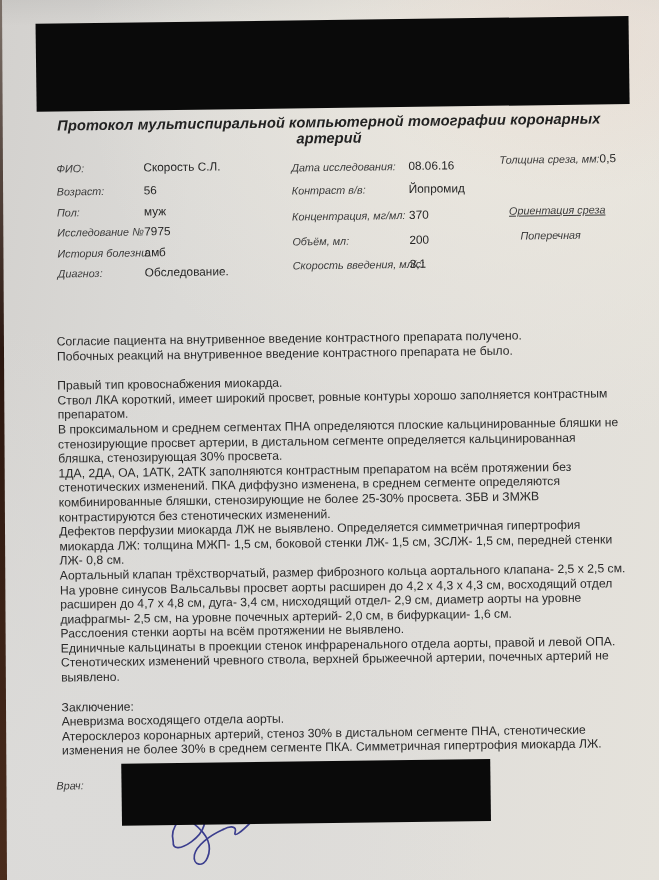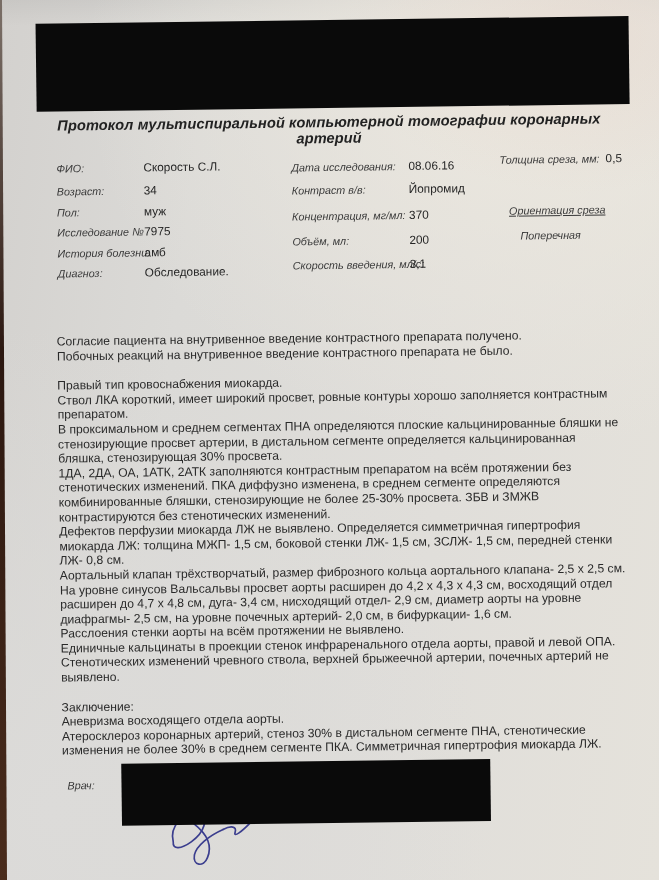--- a/index.html
+++ b/index.html
@@ -37,42 +37,42 @@
   .fvalue{font-size:11.8px;color:#262626;}
   .pcol .flabel{display:inline-block;width:87px;}
   .scol .flabel{display:inline-block;width:117px;}
   .underl{text-decoration:underline;}
   .body-text{
     position:absolute;left:58px;top:331px;width:566px;z-index:3;
     font-size:12.2px;line-height:14.6px;color:#2a2a2a;
   }
   .body-text p{margin:0;}
   .body-text p.gap{margin-top:15px;}
-  .doctor-label{position:absolute;left:63px;top:776px;font-style:italic;font-size:10.8px;color:#3a3a3a;z-index:3;}
+  .doctor-label{position:absolute;left:52px;top:776px;font-style:italic;font-size:10.8px;color:#3a3a3a;z-index:3;}
   .signature{position:absolute;left:158px;top:804px;z-index:2;}
 </style>
 </head>
 <body>
 
 <div class="paper"></div>
 <div class="photo-edge-left"></div>
 
 <div class="tilt">
 
   <div id="redact-top" class="redaction"></div>
 
   <div class="title">Протокол мультиспиральной компьютерной томографии коронарных артерий</div>
 
   <div class="frow pcol" style="left:60px;top:158px;">
     <span class="flabel">ФИО:</span>
     <span class="fvalue">Скорость С.Л.</span>
   </div>
   <div class="frow pcol" style="left:60px;top:181px;">
     <span class="flabel">Возраст:</span>
-    <span class="fvalue">34</span>
+    <span class="fvalue">56</span>
   </div>
   <div class="frow pcol" style="left:60px;top:202px;">
     <span class="flabel">Пол:</span>
     <span class="fvalue">муж</span>
   </div>
   <div class="frow pcol" style="left:60px;top:222px;">
     <span class="flabel">Исследование №</span>
     <span class="fvalue">7975</span>
   </div>
   <div class="frow pcol" style="left:60px;top:243px;">
@@ -100,21 +100,21 @@
     <span class="flabel">Объём, мл:</span>
     <span class="fvalue">200</span>
   </div>
   <div class="frow scol" style="left:295px;top:258px;">
     <span class="flabel">Скорость введения, мл/с:</span>
     <span class="fvalue">3,1</span>
   </div>
 
   <div class="frow" style="left:503px;top:155px;">
     <span class="flabel">Толщина среза, мм:</span>
-    <span class="fvalue" style="margin-left:6px;">0,5</span>
+    <span class="fvalue" style="margin-left:0;">0,5</span>
   </div>
   <div class="frow" style="left:512px;top:207px;">
     <span class="flabel underl">Ориентация среза</span>
   </div>
   <div class="frow" style="left:523px;top:232px;">
     <span class="flabel">Поперечная</span>
   </div>
 
   <div class="body-text">
     <p>Согласие пациента на внутривенное введение контрастного препарата получено.</p>

